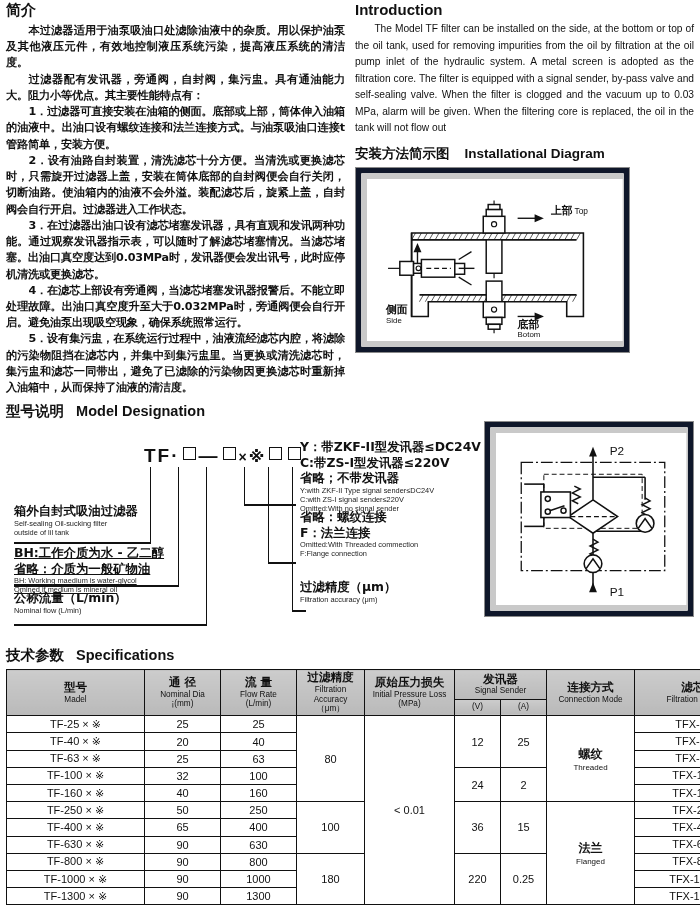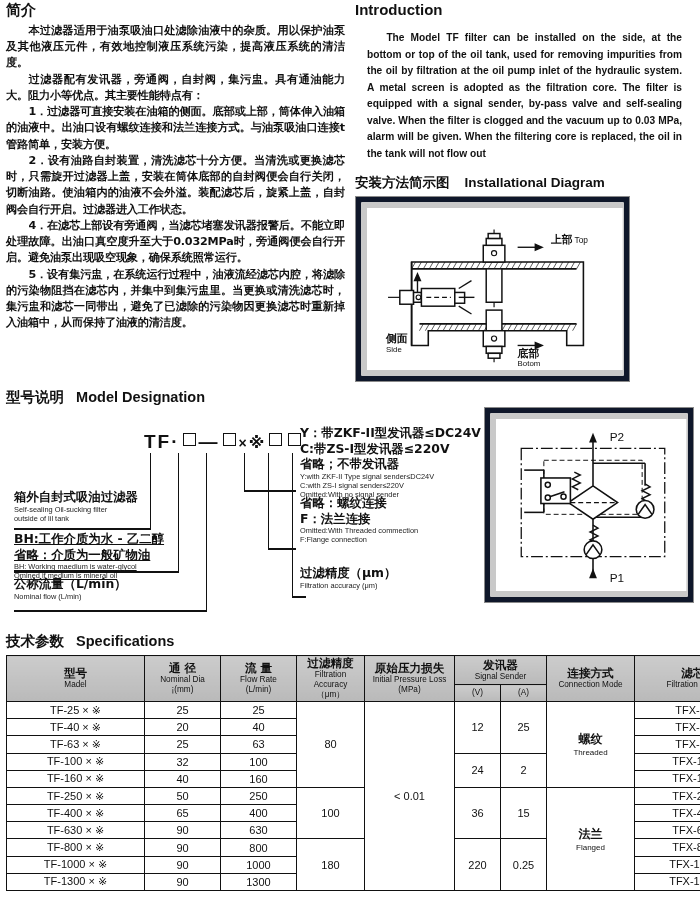--- a/index.html
+++ b/index.html
@@ -24,23 +24,22 @@
   }
   .body-cn {
     font-size:11.2px; line-height:1.45; text-align:justify;
     font-family:"DejaVu Sans","Liberation Sans",sans-serif;
     font-weight:bold;
     letter-spacing:-0.2px;
   }
   .body-cn p { margin:0; text-indent:2em; }
   .body-en {
     font-size:10.2px; line-height:1.62; text-align:justify;
-    margin:12px; text-indent:1.9em;
+    margin:0; text-indent:1.9em;
     color:#111;
-    font-weight:bold;
   }
 
   
   h3.sub { font-size:13.5px; font-weight:bold; margin:8px 0 4px 0; }
   .framebox {
     border:1px solid #8a8a8a;
     background:#0f172a;
     padding:5px;
     position:relative;
   }
@@ -109,20 +108,21 @@
 
   <div class="top">
 
     <div class="col-left">
       <h2 class="sec">简介</h2>
       <div class="body-cn">
         <p>本过滤器适用于油泵吸油口处滤除油液中的杂质。用以保护油泵及其他液压元件，有效地控制液压系统污染，提高液压系统的清洁度。</p>
         <p>过滤器配有发讯器，旁通阀，自封阀，集污盅。具有通油能力大。阻力小等优点。其主要性能特点有：</p>
         <p>1．过滤器可直接安装在油箱的侧面。底部或上部，筒体伸入油箱的油液中。出油口设有螺纹连接和法兰连接方式。与油泵吸油口连接t管路简单，安装方便。</p>
         <p>2．设有油路自封装置，清洗滤芯十分方便。当清洗或更换滤芯时，只需旋开过滤器上盖，安装在筒体底部的自封阀便会自行关闭，切断油路。使油箱内的油液不会外溢。装配滤芯后，旋紧上盖，自封阀会自行开启。过滤器进入工作状态。</p>
+        <p>3．在过滤器出油口设有滤芯堵塞发讯器，具有直观和发讯两种功能。通过观察发讯器指示表，可以随时了解滤芯堵塞情况。当滤芯堵塞。出油口真空度达到0.03MPa时，发讯器便会发出讯号，此时应停机清洗或更换滤芯。</p>
         <p>4．在滤芯上部设有旁通阀，当滤芯堵塞发讯器报警后。不能立即处理故障。出油口真空度升至大于0.032MPa时，旁通阀便会自行开启。避免油泵出现吸空现象，确保系统照常运行。</p>
         <p>5．设有集污盅，在系统运行过程中，油液流经滤芯内腔，将滤除的污染物阻挡在滤芯内，并集中到集污盅里。当更换或清洗滤芯时，集污盅和滤芯一同带出，避免了已滤除的污染物因更换滤芯时重新掉入油箱中，从而保持了油液的清洁度。</p>
       </div>
     </div>
 
     <div class="col-right">
       <h2 class="sec">Introduction</h2>
       <p class="body-en">The Model TF filter can be installed on the side, at the bottom or top of the oil tank, used for removing impurities from the oil by filtration at the oil pump inlet of the hydraulic system. A metal screen is adopted as the filtration core. The filter is equipped with a signal sender, by-pass valve and self-sealing valve. When the filter is clogged and the vacuum up to 0.03 MPa, alarm will be given. When the filtering core is replaced, the oil in the tank will not flow out</p>
 
       <h3 class="sub">

